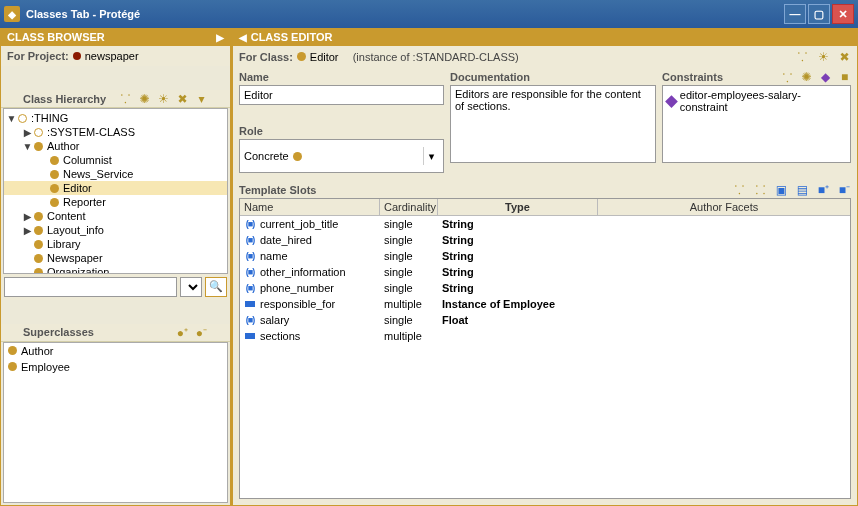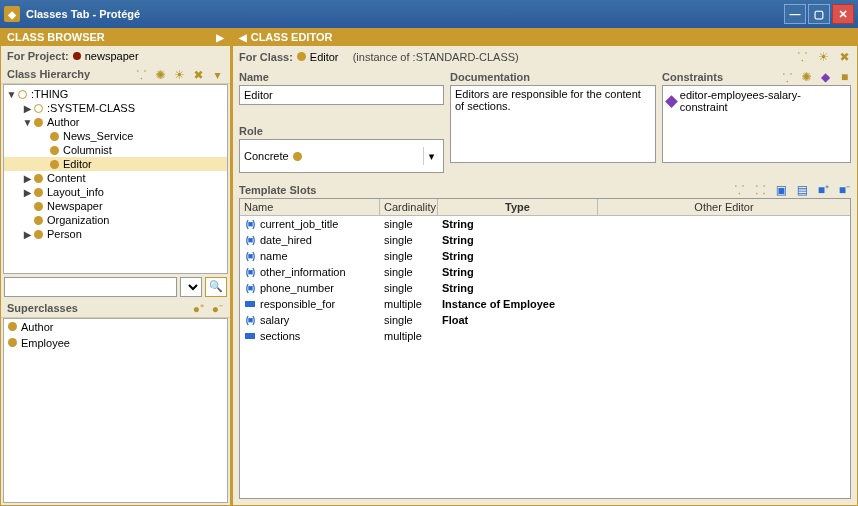--- a/index.html
+++ b/index.html
@@ -12,21 +12,21 @@
   .main { display:flex; height: calc(506px - 28px); border:1px solid #c99a2e; border-top:none; }
   .left { width:232px; display:flex; flex-direction:column; border-right:3px solid #c99a2e; }
   .right { flex:1; display:flex; flex-direction:column; background:#eeead7; }
   .panel-header { background:#c99a2e; color:#fff; font-weight:bold; font-size:11px; padding:3px 6px; display:flex; align-items:center; }
   .panel-header .arrow { margin-left:auto; cursor:pointer; font-size:10px; }
   .subhead { padding:4px 6px; display:flex; align-items:center; gap:4px; background:#eeead7; }
   .subhead .lbl { font-weight:bold; color:#555; }
   .brown-dot { width:8px; height:8px; border-radius:50%; background:#8b1a00; display:inline-block; }
   .gold-dot { width:9px; height:9px; border-radius:50%; background:#c99a2e; display:inline-block; }
   .gold-ring { width:9px; height:9px; border-radius:50%; border:1.5px solid #c99a2e; background:#fff; display:inline-block; }
-  .section-bar { background:#eeead7; padding:2px 6px; display:flex; border-bottom:1px solid #d4cfa9; }
+  .section-bar { background:#eeead7; padding:2px 22px; display:flex; align-items:center; border-bottom:1px solid #d4cfa9;margin-top:24px; }
   .section-bar .title { font-weight:bold; color:#555; }
   .section-bar .icons, .subhead .icons { margin-left:auto; display:flex; gap:6px; align-items:center; }
   .mini-icon { width:13px; height:13px; display:inline-flex; align-items:center; justify-content:center; cursor:pointer; color:#b49428; font-size:12px; }
   .tree { flex:1; background:#fff; border:1px solid #aaa; margin:0 2px; overflow:auto; padding:2px 0; }
   .tree-row { display:flex; align-items:center; padding:1px 2px; cursor:pointer; white-space:nowrap; }
   .tree-row.selected { background:#f7e7b3; }
   .tw { display:inline-flex; width:11px; height:11px; align-items:center; justify-content:center; color:#444; font-size:10px; margin-right:1px; }
   .indent { display:inline-block; }
   .search-row { display:flex; padding:3px; gap:3px; background:#eeead7; }
   .search-row input { flex:1; border:1px solid #999; height:20px; padding:0 3px; background:#fff; }
@@ -120,45 +120,57 @@
         <div class="tree-row">
           <span class="indent" style="width: 16px;"></span>
           <span class="tw">▼</span>
           <span class="gold-dot" style="margin-right: 4px;"></span>
           <span>Author</span>
         </div>
         <div class="tree-row">
           <span class="indent" style="width: 32px;"></span>
           <span class="tw"></span>
           <span class="gold-dot" style="margin-right: 4px;"></span>
+          <span>Columnist</span>
+        </div>
+        <div class="tree-row">
+          <span class="indent" style="width: 32px;"></span>
+          <span class="tw"></span>
+          <span class="gold-dot" style="margin-right: 4px;"></span>
           <span>News_Service</span>
-        </div>
-        <div class="tree-row">
-          <span class="indent" style="width: 32px;"></span>
-          <span class="tw"></span>
-          <span class="gold-dot" style="margin-right: 4px;"></span>
-          <span>Columnist</span>
         </div>
         <div class="tree-row selected">
           <span class="indent" style="width: 32px;"></span>
           <span class="tw"></span>
           <span class="gold-dot" style="margin-right: 4px;"></span>
           <span>Editor</span>
         </div>
         <div class="tree-row">
+          <span class="indent" style="width: 32px;"></span>
+          <span class="tw"></span>
+          <span class="gold-dot" style="margin-right: 4px;"></span>
+          <span>Reporter</span>
+        </div>
+        <div class="tree-row">
           <span class="indent" style="width: 16px;"></span>
           <span class="tw">▶</span>
           <span class="gold-dot" style="margin-right: 4px;"></span>
           <span>Content</span>
         </div>
         <div class="tree-row">
           <span class="indent" style="width: 16px;"></span>
           <span class="tw">▶</span>
           <span class="gold-dot" style="margin-right: 4px;"></span>
           <span>Layout_info</span>
+        </div>
+        <div class="tree-row">
+          <span class="indent" style="width: 16px;"></span>
+          <span class="tw"></span>
+          <span class="gold-dot" style="margin-right: 4px;"></span>
+          <span>Library</span>
         </div>
         <div class="tree-row">
           <span class="indent" style="width: 16px;"></span>
           <span class="tw"></span>
           <span class="gold-dot" style="margin-right: 4px;"></span>
           <span>Newspaper</span>
         </div>
         <div class="tree-row">
           <span class="indent" style="width: 16px;"></span>
           <span class="tw"></span>
@@ -258,21 +270,21 @@
           <span class="mini-icon" style="color:#2a6bd4">▤</span>
           <span class="mini-icon" style="color:#2a6bd4">■⁺</span>
           <span class="mini-icon" style="color:#2a6bd4">■⁻</span>
         </div>
       </div>
       <div class="grid">
         <div class="ghdr">
           <div class="gh c-name">Name</div>
           <div class="gh c-card">Cardinality</div>
           <div class="gh c-type">Type</div>
-          <div class="gh c-other" style="border-right:none">Other Editor</div>
+          <div class="gh c-other" style="border-right:none">Author Facets</div>
         </div>
         <div id="grid-body">
             <div class="grow">
               <div class="gcell c-name">
                 <span class="slot-icon inh" style="font-size: 9px; letter-spacing: -1px;">(■)</span>
                 <span>current_job_title</span>
               </div>
               <div class="gcell c-card">single</div>
               <div class="gcell c-type">String</div>
               <div class="gcell c-other"></div>

